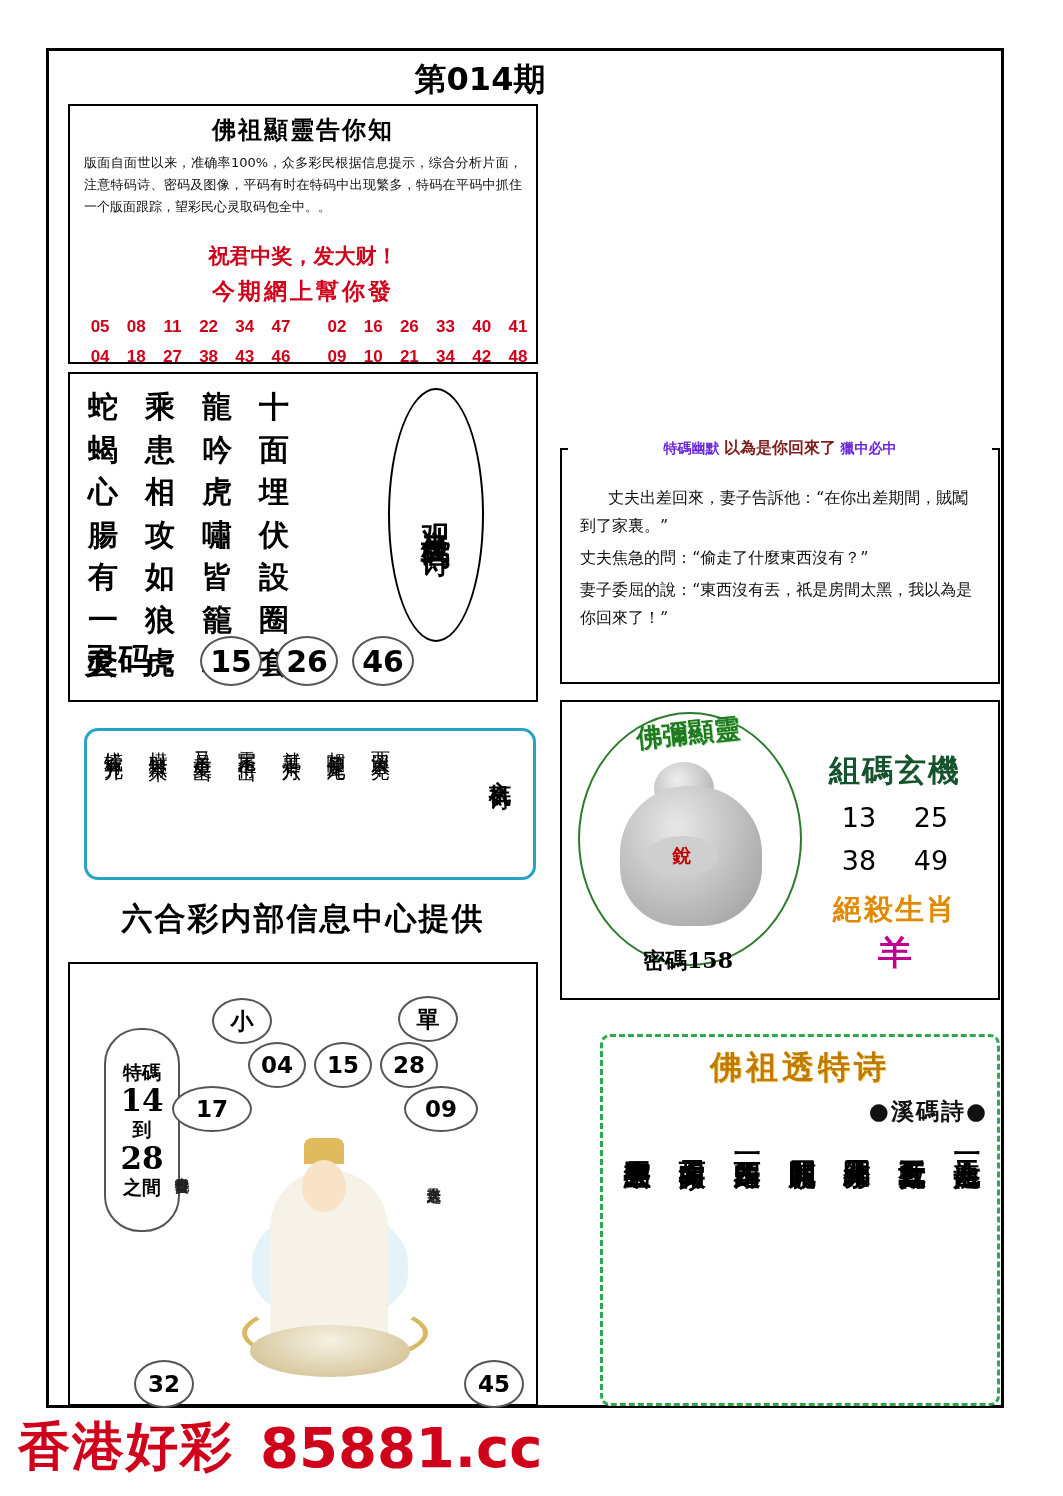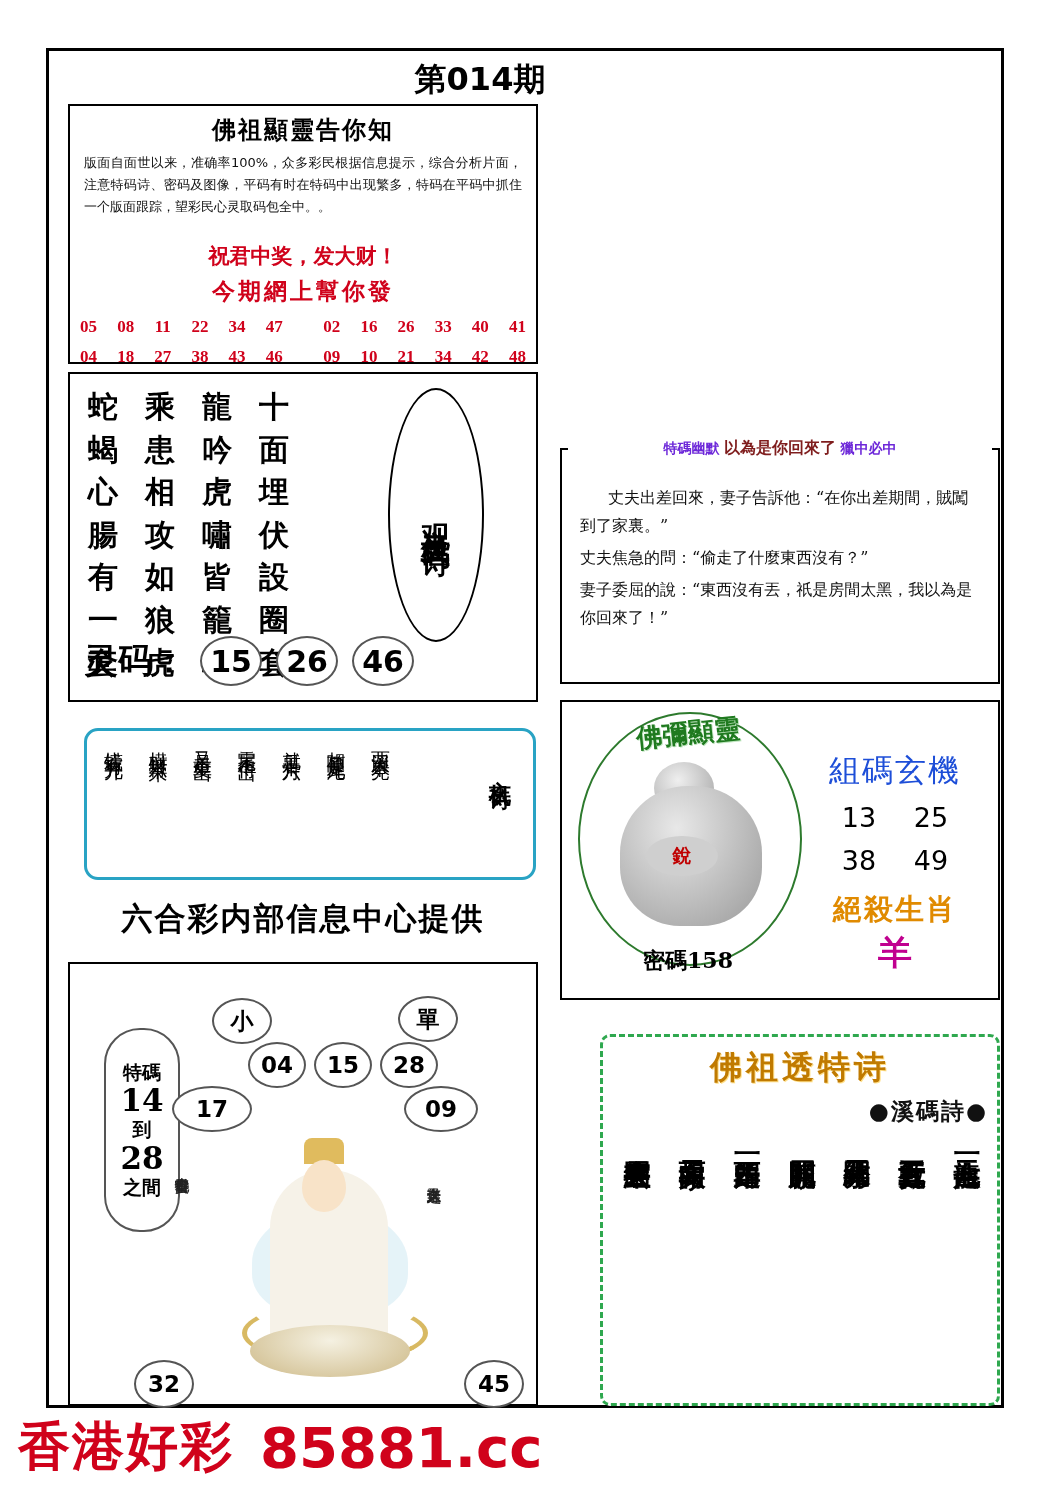--- a/index.html
+++ b/index.html
@@ -9,21 +9,21 @@
 
   
   .issue{position:absolute;left:330px;top:58px;width:300px;text-align:center;font-size:32px;font-weight:bold;color:#000;font-family:"DejaVu Sans","Liberation Sans",sans-serif;}
 
   
   .notice{position:absolute;left:68px;top:104px;width:470px;height:260px;border:2px solid #000;background:#fff;box-sizing:border-box;}
   .notice-title{text-align:center;font-size:24px;font-weight:bold;margin-top:8px;letter-spacing:2px;}
   .notice-body{font-size:13px;line-height:1.7;color:#111;padding:6px 14px 0 14px;text-align:justify;}
   .notice-red{text-align:center;color:#d0021b;font-weight:bold;font-size:21px;margin-top:24px;}
   .notice-red2{text-align:center;color:#d0021b;font-weight:bold;font-size:23px;margin-top:6px;letter-spacing:3px;}
-  .numrow{display:flex;justify-content:center;gap:0px;margin-top:10px;color:#d0021b;font-size:17px;font-weight:bold;font-family:Liberation Serif, serif;}
+  .numrow{display:flex;justify-content:center;gap:0px;margin-top:10px;color:#d0021b;font-size:17px;font-weight:bold;font-family:Liberation Sans, sans-serif;margin-left:12px;}
   .numrow span{width:40px;text-align:center;}
   .numrow .gap{width:22px;}
 
   
   .deity-head{position:absolute;left:560px;top:56px;width:440px;height:370px;}
 
   
   .poembox{position:absolute;left:68px;top:372px;width:470px;height:330px;border:2px solid #000;box-sizing:border-box;background:#fff;}
   .pgrid{position:absolute;left:18px;top:12px;display:flex;gap:13px;}
   .pcol{display:flex;flex-direction:column;align-items:center;font-size:30px;line-height:1.42;font-family:"DejaVu Serif","Liberation Serif",serif;font-weight:bold;color:#000;width:44px;}
@@ -51,21 +51,21 @@
 
   
   .buddhabox{position:absolute;left:560px;top:700px;width:440px;height:300px;border:2px solid #000;box-sizing:border-box;background:#fff;}
   .bud-oval{position:absolute;left:578px;top:712px;width:220px;height:250px;border:2px solid #2d7a2d;border-radius:50%;background:#fff;overflow:hidden;}
   .bud-title{position:absolute;left:588px;top:716px;width:200px;text-align:center;font-size:26px;font-weight:bold;color:#1f7a1f;font-family:"DejaVu Serif","Liberation Serif",serif;transform:rotate(-6deg);text-shadow:1px 1px 0 #bfe6bf;}
   .bud-body{position:absolute;left:40px;top:72px;width:142px;height:140px;background:radial-gradient(ellipse at 40% 30%,#e8e8e8,#9a9a9a);border-radius:48% 48% 42% 42%;}
   .bud-head{position:absolute;left:74px;top:48px;width:60px;height:52px;background:radial-gradient(circle at 40% 35%,#efefef,#a5a5a5);border-radius:50%;}
   .bud-belly{position:absolute;left:66px;top:122px;width:72px;height:40px;background:#cfcfcf;border-radius:50%;display:flex;align-items:center;justify-content:center;}
   .bud-belly span{font-size:19px;color:#c00000;font-weight:bold;}
   .bud-code{position:absolute;left:598px;top:946px;width:180px;text-align:center;font-size:22px;font-weight:bold;font-family:"DejaVu Serif","Liberation Serif",serif;}
-  .zuma{position:absolute;left:800px;top:750px;width:190px;text-align:center;font-size:31px;font-weight:normal;color:#1d4ed8;font-family:"DejaVu Serif","Liberation Serif",serif;letter-spacing:2px;}
+  .zuma{position:absolute;left:800px;top:750px;width:190px;text-align:center;font-size:31px;font-weight:bold;color:#14532d;font-family:"DejaVu Serif","Liberation Serif",serif;letter-spacing:2px;}
   .zuma-nums{position:absolute;left:800px;top:796px;width:190px;text-align:center;font-size:27px;line-height:1.6;font-family:"DejaVu Sans","Liberation Sans",sans-serif;}
   .zuma-nums span{display:inline-block;width:72px;}
   .jiesha{position:absolute;left:800px;top:890px;width:190px;text-align:center;font-size:29px;font-weight:bold;color:#e08a00;font-family:"DejaVu Serif","Liberation Serif",serif;letter-spacing:2px;}
   .jiesha-v{position:absolute;left:800px;top:930px;width:190px;text-align:center;font-size:34px;font-weight:bold;color:#c0008f;font-family:"DejaVu Serif","Liberation Serif",serif;}
 
   
   .bigpanel{position:absolute;left:68px;top:962px;width:470px;height:444px;border:2px solid #000;box-sizing:border-box;background:#fff;}
   .temadai{position:absolute;left:104px;top:1028px;width:72px;height:200px;border:2px solid #555;border-radius:36px;display:flex;flex-direction:column;align-items:center;justify-content:center;background:#fff;}
   .temadai b{font-size:19px;line-height:1.15;font-family:"DejaVu Serif","Liberation Serif",serif;}
   .temadai .bignum{font-size:31px;font-weight:bold;}

